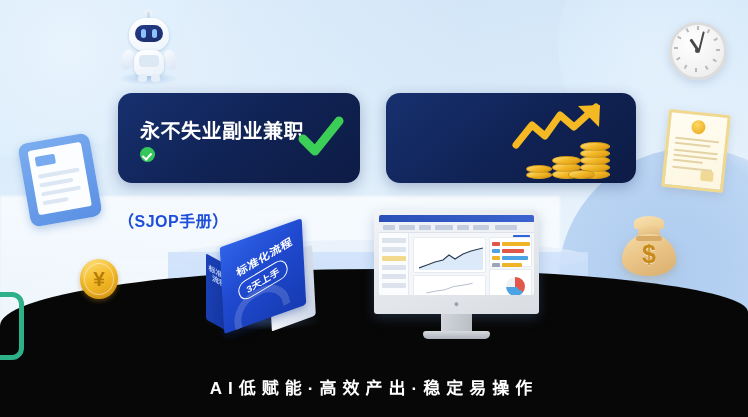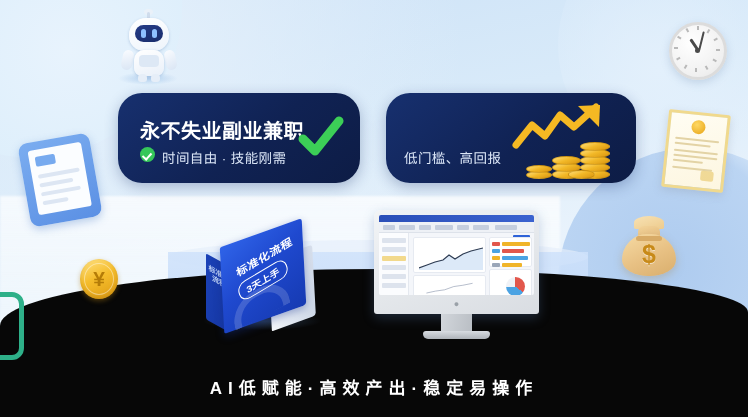--- a/index.html
+++ b/index.html
@@ -129,21 +129,21 @@
     color:#1a46d6;
     text-shadow:2px 2px 0 rgba(20,45,150,.40), 0 1px 0 #0f2f9e;
     white-space:nowrap;
     font-family:"DejaVu Sans","Liberation Sans",sans-serif;
   }
 
   
   .card {
     position:absolute;
     background:linear-gradient(140deg,#17306f 0%,#102253 55%,#0d1c45 100%);
-    border-radius:24px;
+    border-radius:14px;
     box-shadow:0 4px 14px rgba(25,50,110,.30);
   }
   .card-left  { left:118px; top:93px; width:242px; height:90px; }
   .card-right { left:386px; top:93px; width:250px; height:90px; }
 
   .card-hd {
     position:absolute; color:#ffffff;
     font-size:20px; font-weight:800; letter-spacing:.5px;
     white-space:nowrap;
   }
@@ -423,28 +423,26 @@
     <div class="rb-body"></div>
     <div class="rb-chest"></div>
     <div class="rb-leg l"></div>
     <div class="rb-leg r"></div>
   </div>
 
 
   <div class="card card-left">
     <div class="card-hd">永不失业副业兼职</div>
     <div class="mini-check"></div>
-    <div class="card-sub">时间自由 · 技能刚需</div>
     <svg class="big-check" viewBox="0 0 46 44">
       <path d="M5 24 L17 36 L41 6" fill="none" stroke="#3ccf57" stroke-width="9" stroke-linecap="round" stroke-linejoin="round"></path>
     </svg>
   </div>
 
   <div class="card card-right">
-    <div class="card-sub">低门槛、高回报</div>
 
     <svg class="arrow-svg" viewBox="0 0 96 48">
       <path d="M4 42 L20 22 L33 33 L48 12 L62 24 L84 4" fill="none" stroke="#f5b923" stroke-width="7" stroke-linecap="round" stroke-linejoin="round"></path>
       <path d="M66 3 L88 2 L87 24 Z" fill="#f5b923"></path>
     </svg>
 
     <div class="coins">
       <div class="coin-stack" style="left:58px;">
         <div class="cs-coin" style="left:0; bottom:0;  width:30px; height:9px;"></div>
         <div class="cs-coin" style="left:0; bottom:7px;width:30px; height:9px;"></div>
@@ -458,20 +456,21 @@
         <div class="cs-coin" style="left:0; bottom:14px;width:29px;height:9px;"></div>
       </div>
       <div class="coin-stack" style="left:4px;">
         <div class="cs-coin" style="left:0; bottom:0;  width:26px; height:8px;"></div>
         <div class="cs-coin" style="left:0; bottom:6px;width:26px; height:8px;"></div>
       </div>
       <div class="cs-coin" style="left:46px; bottom:0; width:27px; height:9px;"></div>
     </div>
   </div>
 
+  <div class="sjop">（SJOP手册）</div>
 
   <div class="book">
     <div class="bk-shadow"></div>
     <div class="bk-pages"></div>
     <div class="bk-spine"></div>
     <div class="bk-spine-txt">标准化流程</div>
     <div class="bk-cover"></div>
     <div class="bk-swoosh"></div>
     <div class="bk-t1">标准化流程</div>
     <div class="bk-badge">3天上手</div>

